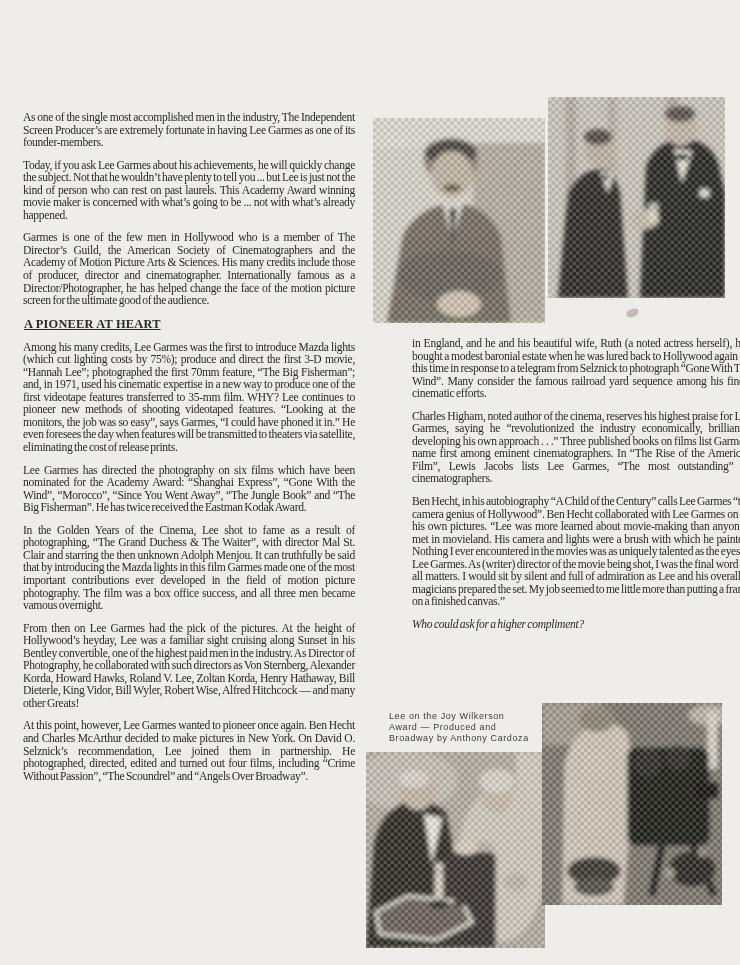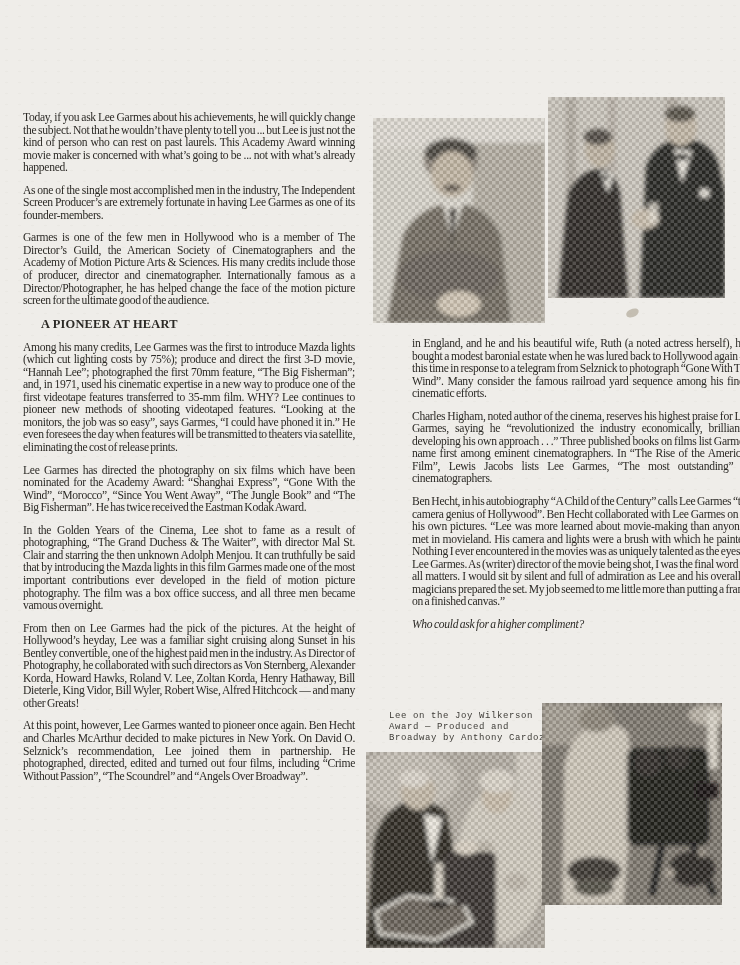--- a/index.html
+++ b/index.html
@@ -17,53 +17,53 @@
   .masthead text {
     font-family:"DejaVu Serif", serif; font-weight:bold; font-size:48px;
   }
   .col { text-align:justify; }
   .col p {
     margin:0 0 10px 0;
     font-size:11.6px; line-height:12.55px;
     letter-spacing:-0.3px; word-spacing:-1px;
   }
   .col h2 {
-    margin:3px 0 11px 18px;
+    margin:3px 0 11px 1px;
     font-size:12.4px; line-height:13px; letter-spacing:0.2px;
-    font-weight:bold; text-align:left;
+    font-weight:bold; text-align:left;text-decoration:underline;
   }
   .col-left  { position:absolute; left:23px;  top:112px; width:332px; }
   .col-right { position:absolute; left:412px; top:338px; width:339px; }
   .closing { margin-top:12px;font-style:italic; }
   .photo { position:absolute; display:block; }
   .photo svg { display:block; width:100%; height:100%; }
   #photo-portrait { left:373px; top:118px; width:172px; height:205px; }
   #photo-award    { left:548px; top:97px;  width:177px; height:201px; }
   #photo-show     { left:366px; top:752px; width:179px; height:196px; }
   #photo-camera   { left:542px; top:703px; width:180px; height:202px; }
   .caption {
     position:absolute; left:389px; top:711px; width:175px;
-    font-family:Liberation Mono, monospace;
+    font-family:Liberation Sans, sans-serif;
     font-size:9px; line-height:11px; letter-spacing:0.6px; color:#3d3b36;
   }
   .smudge {
     position:absolute; left:626px; top:309px; width:13px; height:8px;
     background:#b6ae9f; border-radius:50% 40% 55% 45%;
     transform:rotate(-18deg); opacity:0.75;
   }
 </style>
 </head>
 <body>
 
 <div class="page">
 
 
   <main class="col col-left">
+    <p>As one of the single most accomplished men in the industry, The Independent Screen Producer’s are extremely fortunate in having Lee Garmes as one of its founder-members.</p>
     <p>Today, if you ask Lee Garmes about his achievements, he will quickly change the subject.  Not that he wouldn’t have plenty to tell you ... but Lee is just not the kind of person who can rest on past laurels.  This Academy Award winning movie maker is concerned with what’s going to be ... not with what’s already happened.</p>
-    <p>As one of the single most accomplished men in the industry, The Independent Screen Producer’s are extremely fortunate in having Lee Garmes as one of its founder-members.</p>
     <p>Garmes is one of the few men in Hollywood who is a member of The Director’s Guild, the American Society of Cinematographers and the Academy of Motion Picture Arts &amp; Sciences.  His many credits include those of producer, director and cinematographer. Internationally famous as a Director/Photographer, he has helped change the face of the motion picture screen for the ultimate good of the audience.</p>
     <h2>A PIONEER AT HEART</h2>
     <p>Among his many credits, Lee Garmes was the first to introduce Mazda lights (which cut lighting costs by 75%); produce and direct the first 3-D movie, “Hannah Lee”; photographed the first 70mm feature, “The Big Fisherman”; and, in 1971, used his cinematic expertise in a new way to produce one of the first videotape features transferred to 35-mm film.  WHY?  Lee continues to pioneer new methods of shooting videotaped features.  “Looking at the monitors, the job was so easy”, says Garmes, “I could have phoned it in.”  He even foresees the day when features will be transmitted to theaters via satellite, eliminating the cost of release prints.</p>
     <p>Lee Garmes has directed the photography on six films which have been nominated for the Academy Award:  “Shanghai Express”, “Gone With the Wind”, “Morocco”, “Since You Went Away”, “The Jungle Book” and “The Big Fisherman”.  He has twice received the Eastman Kodak Award.</p>
     <p>In the Golden Years of the Cinema, Lee shot to fame as a result of photographing, “The Grand Duchess &amp; The Waiter”, with director Mal St. Clair and starring the then unknown Adolph Menjou. It can truthfully be said that by introducing the Mazda lights in this film Garmes made one of the most important contributions ever developed in the field of motion picture photography.  The film was a box office success, and all three men became vamous overnight.</p>
     <p>From then on Lee Garmes had the pick of the pictures.  At the height of Hollywood’s heyday, Lee was a familiar  sight cruising along Sunset in his Bentley convertible, one of the highest paid men in the industry.  As Director of Photography, he collaborated with such directors as Von Sternberg, Alexander Korda, Howard Hawks, Roland V. Lee, Zoltan Korda, Henry Hathaway, Bill Dieterle, King Vidor, Bill Wyler, Robert Wise, Alfred Hitchcock — and many other Greats!</p>
     <p>At this point, however, Lee Garmes wanted to pioneer once again. Ben Hecht and Charles McArthur decided to make pictures in New York.  On David O. Selznick’s recommendation, Lee joined them in partnership.  He photographed, directed, edited and turned out four films, including “Crime Without Passion”, “The Scoundrel” and “Angels Over Broadway”.</p>
   </main>
 
   <figure class="photo" id="photo-portrait" style="margin:0">

